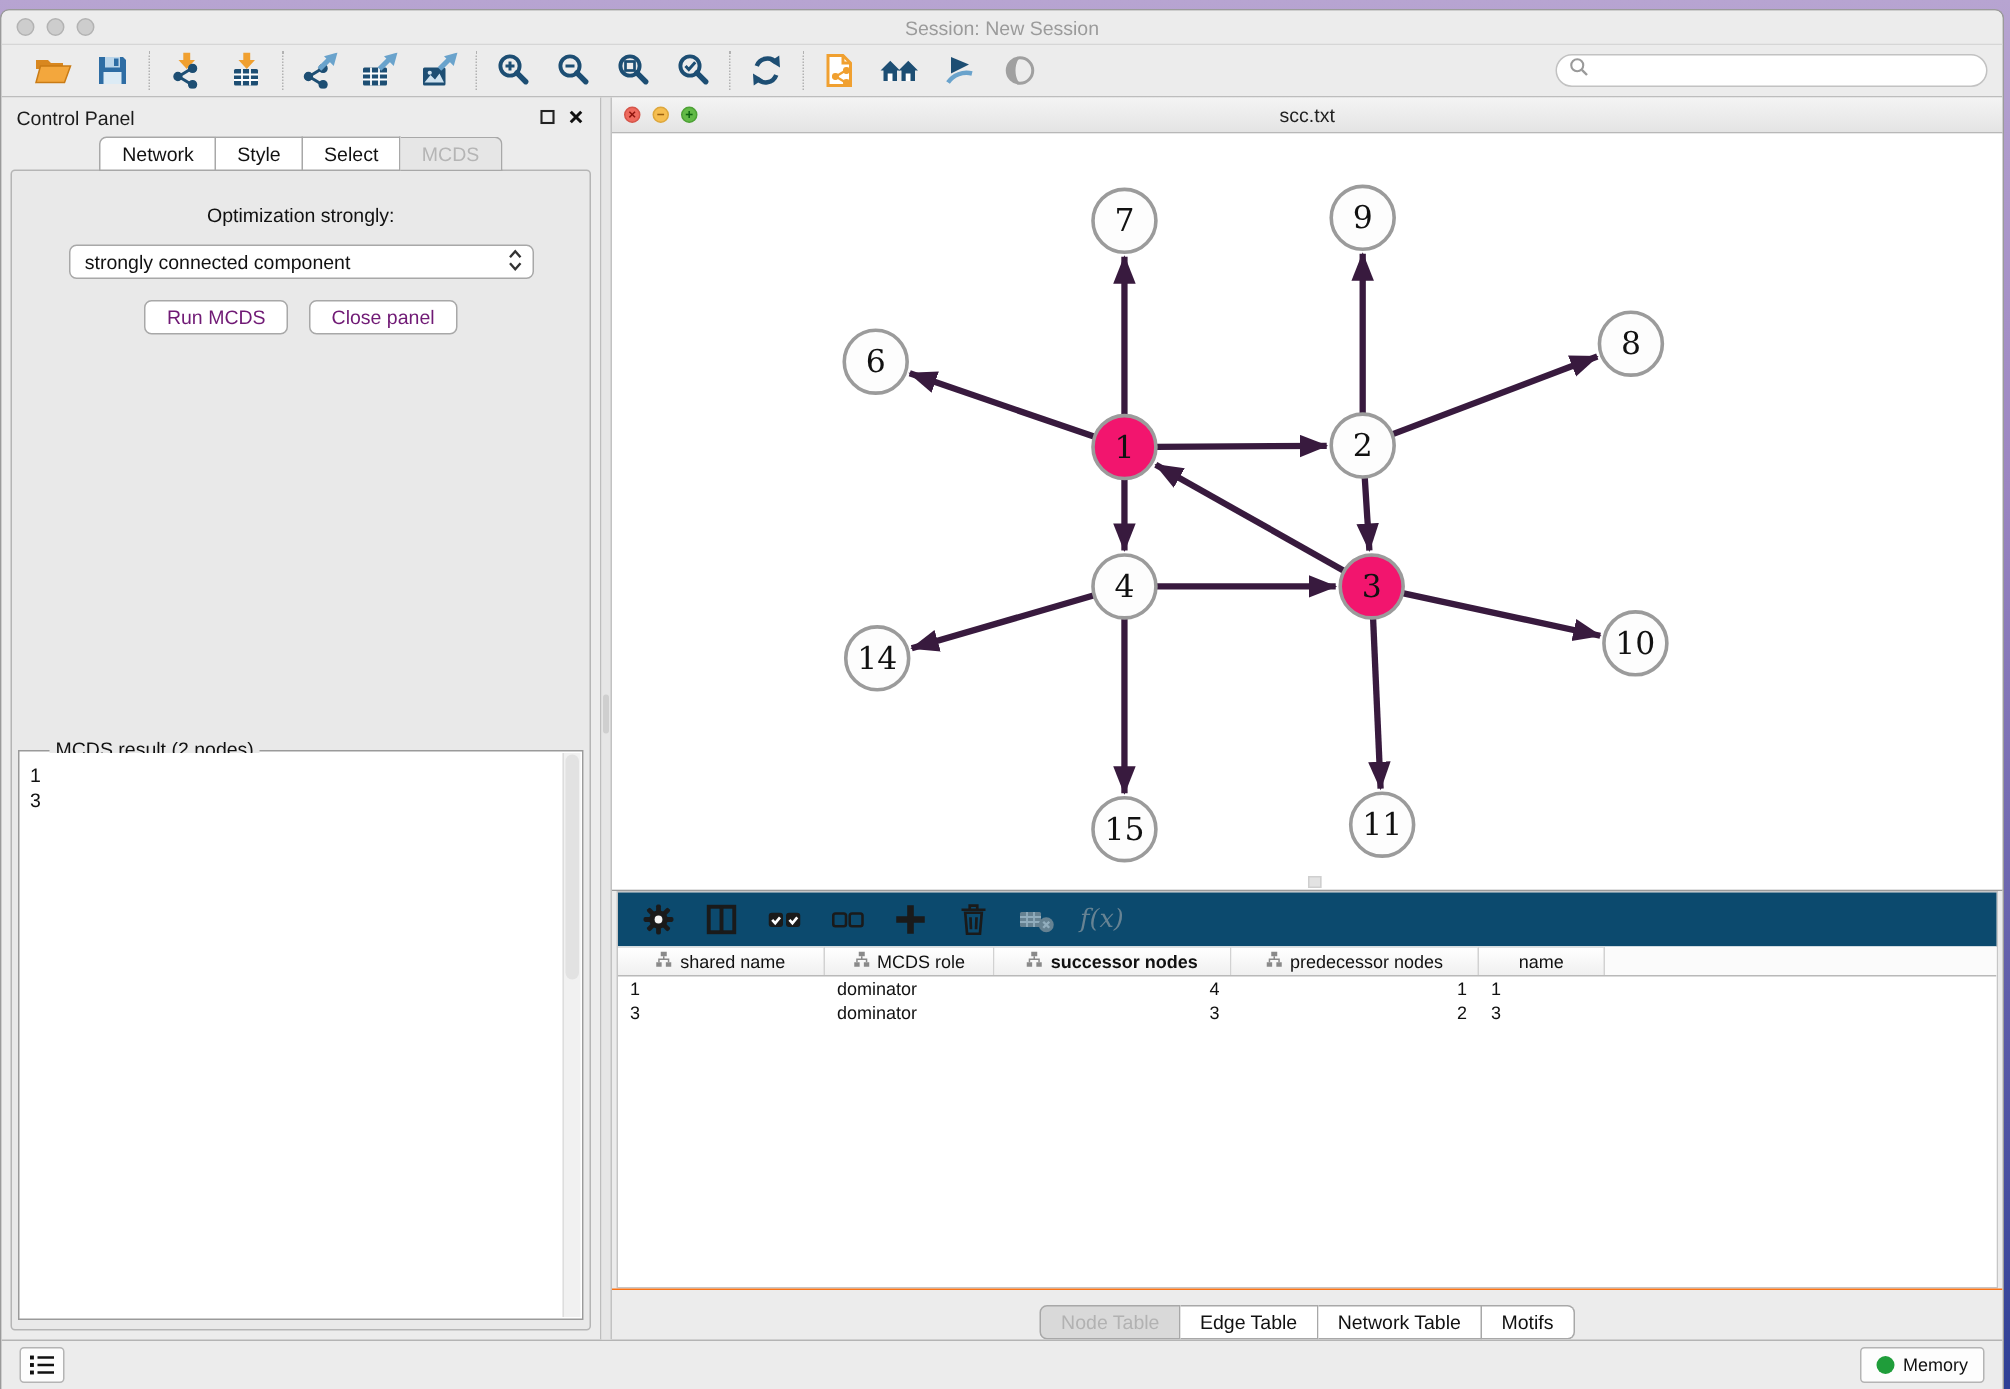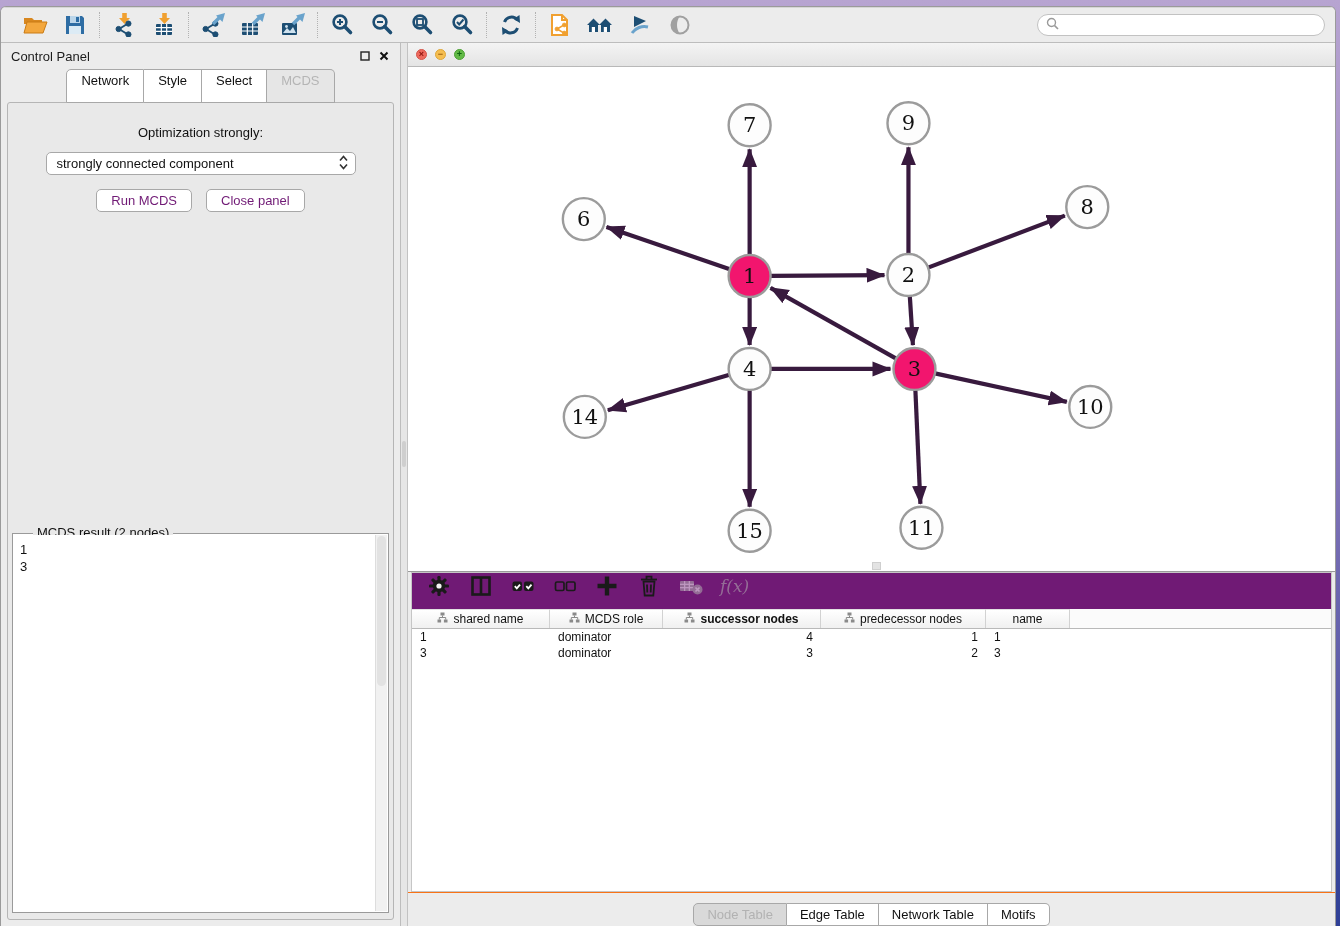--- a/index.html
+++ b/index.html
@@ -35,21 +35,21 @@
   .search-box input { border:none; outline:none; flex:1; font-size:12px; background:transparent; }
   
   .content { flex:1; display:flex; min-height:0; }
   
   .control-panel { width:400px; flex:0 0 auto; display:flex; flex-direction:column; background:#ececec; border-right:1px solid #bdbdbd; }
   .panel-header { height:26px; flex:0 0 auto; display:flex; align-items:center; padding:0 10px; }
   .panel-header .ph-title { font-size:13px; color:#1c1c1c; }
   .ph-btns { margin-left:auto; display:flex; gap:7px; align-items:center; }
   .ph-btn { width:12px; height:12px; display:inline-flex; align-items:center; justify-content:center; cursor:default; }
   .cp-tabs { flex:0 0 auto; display:flex; justify-content:center; position:relative; z-index:2; }
-  .tab { font-size:13px; padding:3px 14px 14px; background:#fff; border:1px solid #a8a8a8; border-left:none; color:#111; cursor:default; }
+  .tab { font-size:13px; padding:3px 14px 3px; background:#fff; border:1px solid #a8a8a8; border-left:none; color:#111; cursor:default; }
   .tab:first-child { border-left:1px solid #a8a8a8; border-radius:5px 0 0 0; }
   .tab:last-child { border-radius:0 5px 0 0; }
   .cp-tabs .tab.selected { background:#e6e6e6; color:#b5b5b5; }
   .cp-body { flex:1; margin:-1px 6px 6px; border:1px solid #b5b5b5; border-radius:3px; background:#e9e9e9;
              display:flex; flex-direction:column; align-items:center; min-height:0; position:relative; z-index:1; }
   .opt-label { font-size:13px; color:#111; margin-top:22px; }
   .select-box { margin-top:12px; width:310px; height:23px; background:#fff; border:1px solid #a8a8a8; border-radius:5px;
                 display:flex; align-items:center; padding:0 6px 0 10px; font-size:13px; color:#111; }
   .select-box .stepper { margin-left:auto; }
   .cp-buttons { display:flex; gap:14px; margin-top:14px; }
@@ -73,21 +73,21 @@
   .tl.red { background:#ee6a5e; border-color:#d5554a; color:#8c130c; }
   .tl.yellow { background:#f6be50; border-color:#dda73c; color:#9a5f10; }
   .tl.green { background:#62ba46; border-color:#4da135; color:#0e6410; }
   .net-title { position:absolute; left:0; right:0; text-align:center; font-size:13px; color:#222; pointer-events:none; }
   .canvas { height:504px; background:#fff; position:relative; }
   .canvas svg { position:absolute; inset:0; }
   .canvas .h-handle { position:absolute; bottom:1px; left:50%; width:9px; height:8px; background:#e3e3e3; border:1px solid #cfcfcf; }
   
   .table-panel { flex:1; display:flex; flex-direction:column; background:#ececec; min-height:0; }
   .tp-inner { flex:1; margin:0 3px; border:1px solid #c6c6c6; background:#f6f6f6; display:flex; flex-direction:column; min-height:0; }
-  .tp-toolbar { height:36px; flex:0 0 auto; display:flex; gap:16px; padding:0 14px; background:#701a75; }
+  .tp-toolbar { height:36px; flex:0 0 auto; display:flex; align-items:center; gap:16px; padding:0 14px; background:#0c4a6e; }
   .tp-toolbar .tbi { width:26px; height:26px; }
   .fx-label { font-family:"DejaVu Serif", serif; font-style:italic; font-size:17px; color:#b2b2b2; }
   .grid-table { flex:1; background:#fff; overflow:hidden; }
   .gt-header { display:flex; height:20px; background:#fbfbfb; border-bottom:1px solid #b9b9b9; }
   .gt-hcell { display:flex; align-items:center; justify-content:center; gap:5px; font-size:12px; color:#111;
               border-right:1px solid #d2d2d2; border-top:1px solid #e2e2e2; background:linear-gradient(#ffffff,#f0f0f0); }
   .gt-row { display:flex; height:16px; }
   .gt-cell { font-size:12px; color:#111; padding:1px 8px 0; white-space:nowrap; overflow:hidden; }
   .tp-tabbar { flex:0 0 auto; height:34px; display:flex; align-items:flex-end; justify-content:center; background:#ececec; border-top:1px solid #f97316; }
   .tp-tabbar .tab { border-radius:0; padding:3px 13px; }
@@ -99,20 +99,28 @@
   .sb-btn { height:24px; background:#fdfdfd; border:1px solid #b4b4b4; border-radius:3px; display:inline-flex;
             align-items:center; justify-content:center; padding:0 5px; cursor:default; }
   .memory-btn { margin-left:auto; gap:6px; padding:0 10px; font-size:12px; color:#111; }
   .memory-dot { width:12px; height:12px; border-radius:50%; }
 </style>
 </head>
 <body>
 
 <div class="app-window">
 
+  <div class="titlebar">
+    <div class="tl-group">
+      <span class="tl gray"></span>
+      <span class="tl gray"></span>
+      <span class="tl gray"></span>
+    </div>
+    <div class="win-title">Session: New Session</div>
+  </div>
 
   <div class="toolbar" id="main-toolbar">
     <span class="tb-group">
         <span class="tbi">
           <svg width="25" height="24" viewBox="0 0 25 24">
             <path d="M1 5 h8 l2 2 h8 v4 H1 z" fill="#d8871f"></path>
             <path d="M4 9 h20 l-4 11 H1 z" fill="#f3a73d" stroke="#c97b15"></path>
           </svg>
         </span>
         <span class="tbi">
@@ -362,20 +370,21 @@
 
     <div class="right-col">
 
       <div class="net-window">
         <div class="net-titlebar">
           <div class="tl-group">
             <span class="tl red">×</span>
             <span class="tl yellow">−</span>
             <span class="tl green">+</span>
           </div>
+          <div class="net-title">scc.txt</div>
         </div>
         <div class="canvas" id="net-canvas">
             <svg viewBox="0 0 928 504" width="100%" height="504">
               <defs>
                 <marker id="arr" markerUnits="userSpaceOnUse" markerWidth="21" markerHeight="16" refX="18" refY="7.5" orient="auto">
                   <path d="M0,0 L19,7.5 L0,15 Z" fill="#381a3e"></path>
                 </marker>
               </defs>
               <line x1="342" y1="188" x2="342" y2="82" stroke="#381a3e" stroke-width="4.2" marker-end="url(#arr)"></line>
               <line x1="322.13828360996655" y1="202.18001304679575" x2="198.6991044457525" y2="159.79427080366202" stroke="#381a3e" stroke-width="4.2" marker-end="url(#arr)"></line>
@@ -567,14 +576,34 @@
             <button class="tab selected">Node Table</button>
             <button class="tab">Edge Table</button>
             <button class="tab">Network Table</button>
             <button class="tab">Motifs</button>
           </div>
       </div>
 
     </div>
   </div>
 
+  <div class="statusbar">
+    <span class="sb-btn">
+      <svg width="18" height="16" viewBox="0 0 18 16">
+          <g stroke="#111" stroke-width="1.8">
+            <line x1="6" y1="3" x2="17" y2="3"></line>
+            <line x1="6" y1="8" x2="17" y2="8"></line>
+            <line x1="6" y1="13" x2="17" y2="13"></line>
+          </g>
+          <g fill="#111">
+            <rect x="1" y="1.7" width="2.6" height="2.6"></rect>
+            <rect x="1" y="6.7" width="2.6" height="2.6"></rect>
+            <rect x="1" y="11.7" width="2.6" height="2.6"></rect>
+          </g>
+        </svg>
+    </span>
+    <span class="sb-btn memory-btn">
+      <span class="memory-dot" id="memory-dot" style="background: rgb(31, 157, 58);"></span>
+      <span>Memory</span>
+    </span>
+  </div>
 
 </div>
 
 </body></html>

